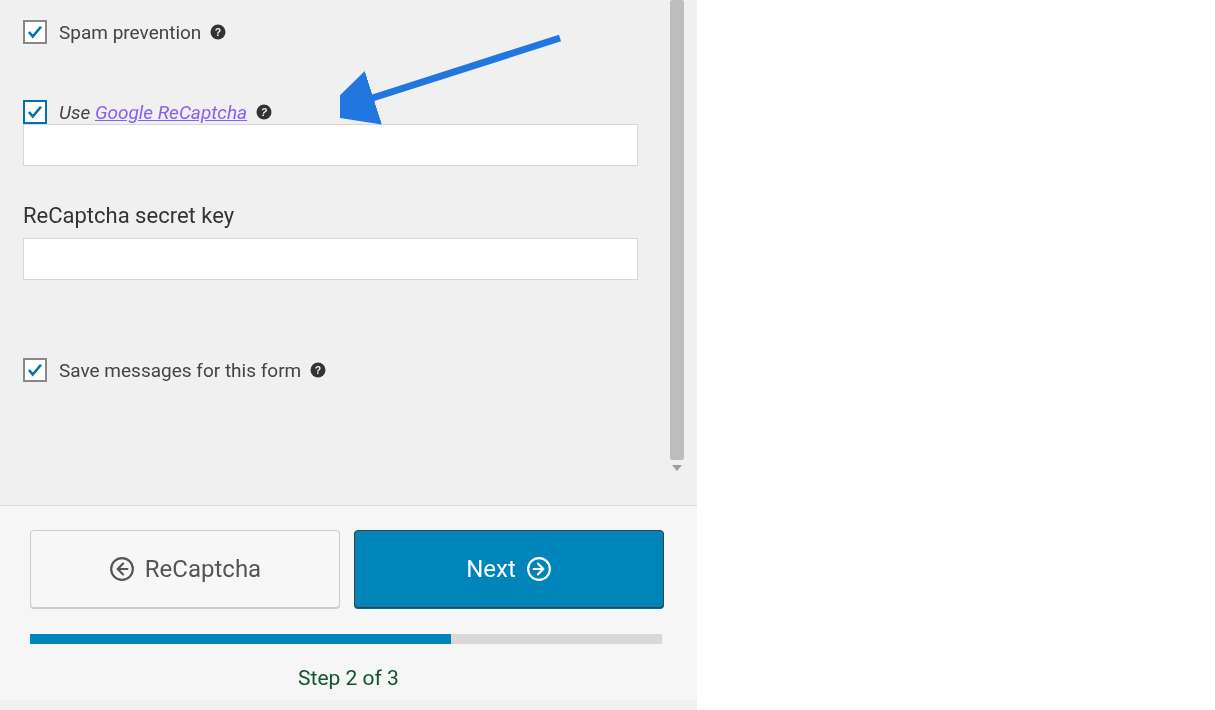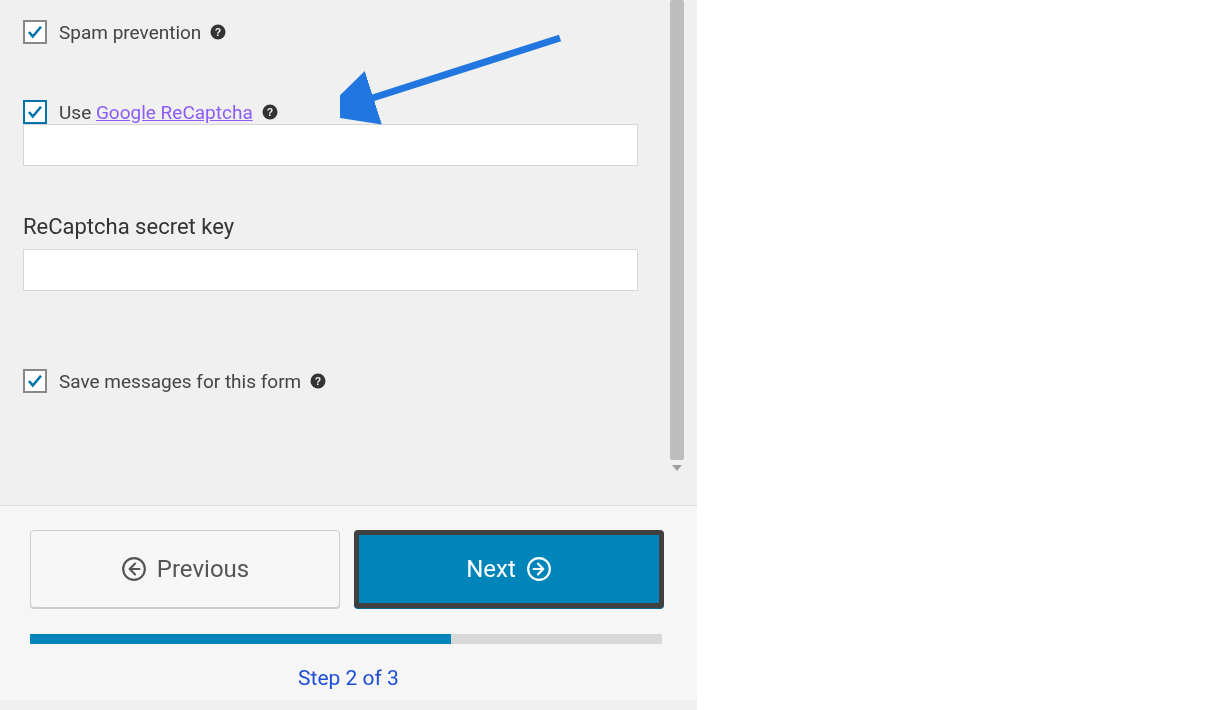--- a/index.html
+++ b/index.html
@@ -94,21 +94,21 @@
     height: 18px;
     display: block;
   }
   a.link {
     color: #8b5cf6;
     text-decoration: underline;
   }
   .section-label {
     font-size: 22px;
     color: #333;
-    margin-top: 48px;
+    margin-top: 37px;
     margin-bottom: 10px;
   }
   .text-input {
     width: 615px;
     height: 42px;
     box-sizing: border-box;
     border: 1px solid #d7d7d7;
     background: #fff;
     padding: 6px 10px;
     font-size: 16px;
@@ -138,39 +138,39 @@
     font-family: inherit;
   }
   .btn-prev {
     background: #f7f7f7;
     border: 1px solid #ccc;
     color: #555;
     box-shadow: 0 1px 0 #ccc;
   }
   .btn-next {
     background: #0085ba;
-    border: 5px solid #404040;
+    border: 1px solid #404040;
     color: #fff;
     box-shadow: 0 1px 0 #006799;
   }
   .progress {
     margin-top: 26px;
     width: 632px;
     height: 10px;
     background: #d8d8d8;
   }
   .progress-fill {
     width: 66.66%;
     height: 100%;
     background: #0085ba;
   }
   .step-text {
     text-align: center;
     font-size: 21px;
-    color: #1d4ed8;
+    color: #14532d;
     margin-top: 22px;
   }
   .arrow-annotation {
     position: absolute;
     pointer-events: none;
   }
 </style>
 </head>
 <body>
 
@@ -188,21 +188,21 @@
       <span>Spam prevention</span>
       <span class="help-icon">
         <svg viewBox="0 0 24 24">
             <circle cx="12" cy="12" r="10" fill="#333"></circle>
             <text x="12" y="17" text-anchor="middle" font-size="14" font-weight="bold" fill="#f0f0f0" font-family="Arial">?</text>
           </svg>
       </span>
     </div>
 
     
-    <div class="row" style="margin-top:56px;">
+    <div class="row" style="margin-top:56px;font-style:italic;">
       <span class="checkbox">
         <svg viewBox="0 0 24 24">
           <path d="M4 12 L9 18 L20 5" fill="none" stroke="#0073aa" stroke-width="3.5"></path>
         </svg>
       </span>
       <span>Use </span>
       <span>&nbsp;</span>
       <a href="#" class="link">Google ReCaptcha</a>
       <span class="help-icon">
         <svg viewBox="0 0 24 24">
@@ -255,21 +255,21 @@
       </svg>
   </div>
 
   <div class="footer">
     <div class="btn-row">
       <button class="btn btn-prev">
         <svg width="26" height="26" viewBox="0 0 24 24">
           <circle cx="12" cy="12" r="10" fill="none" stroke="#555" stroke-width="2"></circle>
           <path d="M13 7 L8 12 L13 17 M8 12 L17 12" fill="none" stroke="#555" stroke-width="2" stroke-linecap="round" stroke-linejoin="round"></path>
         </svg>
-        <span>Previous</span>
+        <span>ReCaptcha</span>
       </button>
       <button class="btn btn-next">
         <span>Next</span>
         <svg width="26" height="26" viewBox="0 0 24 24">
           <circle cx="12" cy="12" r="10" fill="none" stroke="#fff" stroke-width="2"></circle>
           <path d="M11 7 L16 12 L11 17 M16 12 L7 12" fill="none" stroke="#fff" stroke-width="2" stroke-linecap="round" stroke-linejoin="round"></path>
         </svg>
       </button>
     </div>
 

